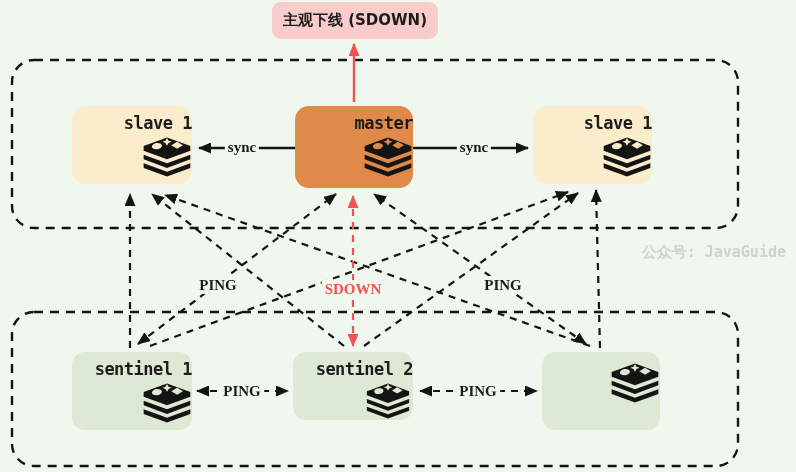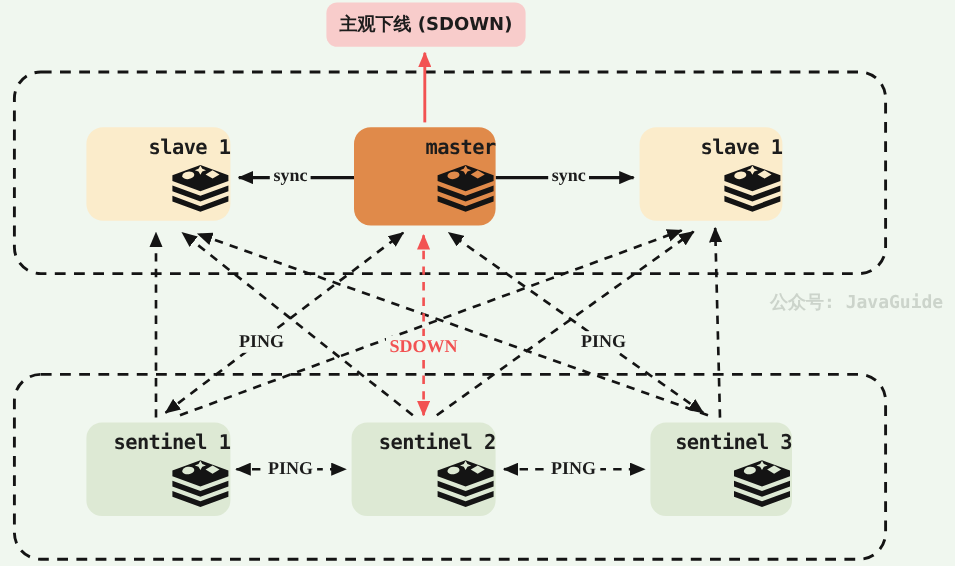--- a/index.html
+++ b/index.html
@@ -117,29 +117,28 @@
       </svg>
   </div>
 
   <div class="node sentinel" style="left:72px;top:352px;width:120px;height:78px">
     <div class="node-label">sentinel 1</div>
     <svg class="redis" viewBox="0 0 64 54">
         <use href="#redis-stack"></use>
       </svg>
   </div>
 
-  <div class="node sentinel" style="left:293px;top:352px;width:120px;height:78px">
+  <div class="node sentinel" style="left:293px;top:352px;width:120px;height:68px">
     <div class="node-label">sentinel 2</div>
     <svg class="redis" viewBox="0 0 64 54">
         <use href="#redis-stack"></use>
       </svg>
   </div>
 
   <div class="node sentinel" style="left:542px;top:352px;width:118px;height:78px">
-    <div class="node-label">sentinel 3</div>
     <svg class="redis" viewBox="0 0 64 54">
         <use href="#redis-stack"></use>
       </svg>
   </div>
 
   <div class="edge-label" style="left:242px;top:138px">sync</div>
   <div class="edge-label" style="left:474px;top:138px">sync</div>
 
   <div class="edge-label" style="left:218px;top:276px">PING</div>
   <div class="edge-label red" style="left:353px;top:280px">SDOWN</div>

